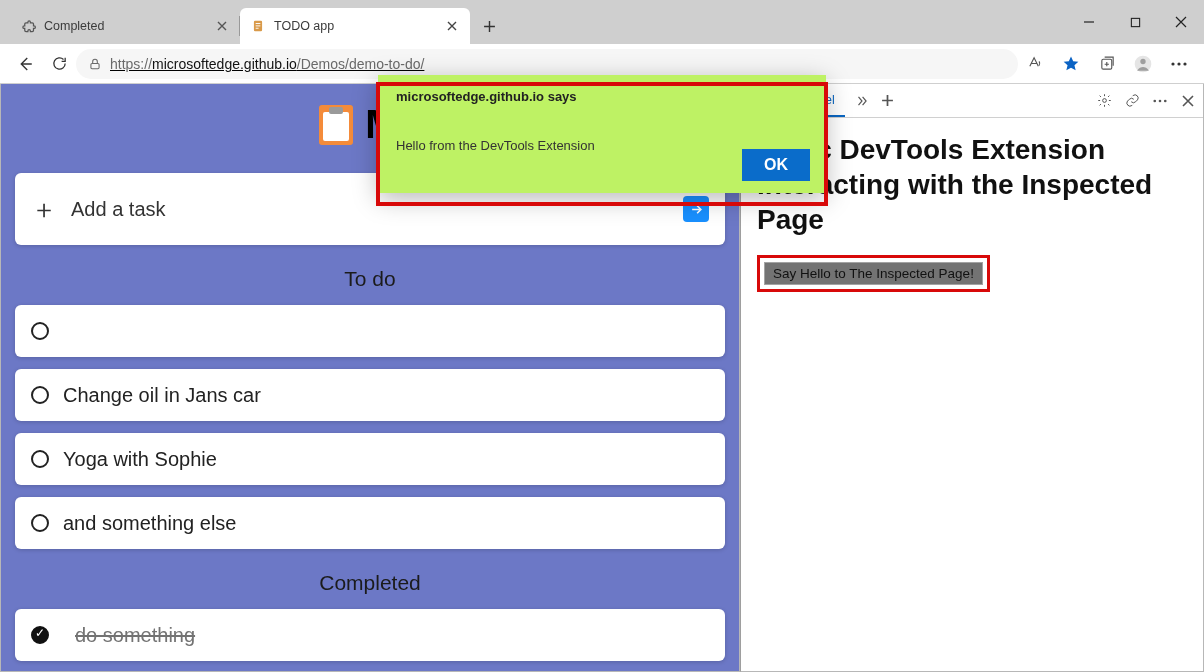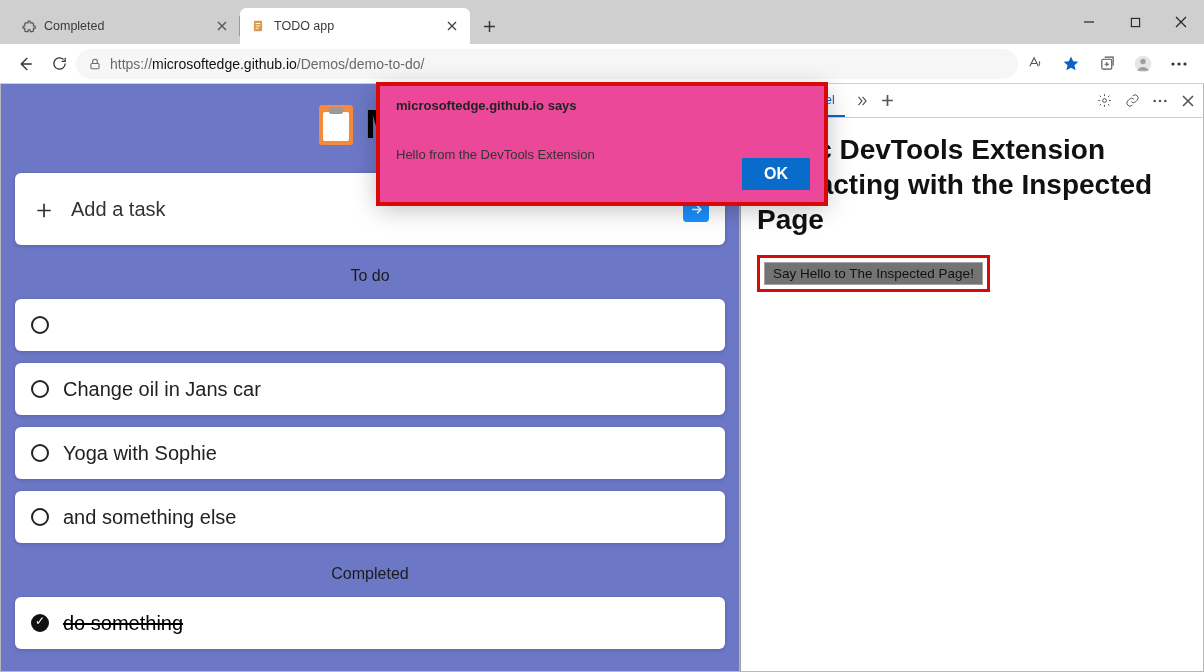--- a/index.html
+++ b/index.html
@@ -19,21 +19,21 @@
   .tab .tab-sep { position:absolute; right:0; top:8px; bottom:8px; width:1px; background:#999; }
   .tab .fav { width:16px; height:16px; display:flex; align-items:center; justify-content:center; }
   .tab .tab-title { flex:1; white-space:nowrap; overflow:hidden; text-overflow:ellipsis; }
   .tab .tab-close { width:16px; height:16px; color:#555; display:flex; align-items:center; justify-content:center; border-radius:3px; }
   .new-tab { width:30px; height:30px; display:flex; align-items:center; justify-content:center; color:#333; margin-left:4px; margin-bottom:3px; }
 
   .win-controls { display:flex; height:44px; }
   .win-btn { width:46px; display:flex; align-items:center; justify-content:center; color:#222; }
 
   
-  .addrbar { height:40px; background:#ffffff; border-bottom:1px solid #cfcfcf; display:flex; align-items:center; padding:0 8px; gap:0; }
+  .addrbar { height:40px; background:#ffffff; border-bottom:1px solid #cfcfcf; display:flex; align-items:center; padding:0 8px; gap:0;text-decoration:underline; }
   .ico-btn { width:34px; height:32px; display:flex; align-items:center; justify-content:center; color:#444; border-radius:4px; }
   .addr-field { flex:1; height:30px; background:#f6f6f6; border-radius:15px; display:flex; align-items:center; padding:0 12px; gap:8px; font-size:14px; color:#6a6a6a; }
   .addr-field .host { color:#111; }
   .addr-right { display:flex; align-items:center; gap:2px; }
   .star-filled { color:#0b63c4; }
 
   
   .content { display:flex; height:calc(672px - 44px - 40px); }
 
   
@@ -47,27 +47,27 @@
   .clip-icon { width:34px; height:40px; background:#f48b3a; border-radius:3px; position:relative; }
   .clip-icon::before { content:""; position:absolute; top:7px; left:4px; right:4px; bottom:4px; background:#fff; border-radius:2px; }
   .clip-icon::after { content:""; position:absolute; top:2px; left:10px; width:14px; height:7px; background:#9a9a9a; border-radius:2px; }
   .page-title { font-size:40px; font-weight:800; color:#000; }
 
   .card { background:#fff; border-radius:6px; margin-bottom:12px; padding:0 16px; display:flex; align-items:center; box-shadow:0 1px 4px rgba(0,0,0,0.18); }
   .add-row { height:72px; font-size:20px; color:#333; }
   .add-row .plus { font-size:26px; margin-right:14px; color:#333; }
   .add-row .go { margin-left:auto; width:26px; height:26px; background:#1990ff; border-radius:4px; color:#fff; display:flex; align-items:center; justify-content:center; font-size:16px; }
 
-  .section-heading { text-align:center; color:#1b1b1b; font-size:16px; margin:22px 0 14px; }
+  .section-heading { text-align:center; color:#1b1b1b; font-size:21px; margin:22px 0 14px; }
 
   .task { height:52px; font-size:20px; color:#222; }
   .task .radio { width:18px; height:18px; border:2.3px solid #222; border-radius:50%; margin-right:14px; flex:0 0 auto; }
   .task.completed .radio { background:#111; border-color:#111; position:relative; }
   .task.completed .radio::after { content:"✓"; color:#fff; font-size:12px; position:absolute; left:2px; top:-2px; }
-  .task.completed .task-text { text-decoration:line-through; color:#000000; }
+  .task.completed .task-text { text-decoration:line-through; color:#737373;margin-left:12px; }
 
   
   .devtools { flex:1; height:100%; background:#ffffff; border:1px solid #b7b7b7; border-left:1px solid #9e9e9e; border-top:none; display:flex; flex-direction:column; }
   .dt-tabs { height:34px; border-bottom:1px solid #d0d0d0; display:flex; align-items:center; padding:0 6px; gap:6px; font-size:12.5px; color:#444; }
   .dt-tab { padding:0 10px; height:100%; display:flex; align-items:center; }
   .dt-tab.active { color:#0a66c2; border-bottom:2.5px solid #0a66c2; }
   .dt-tab-strip-left { display:flex; align-items:center; height:100%; }
   .dt-tab-strip-right { margin-left:auto; display:flex; align-items:center; gap:10px; }
   .dt-ico { width:18px; height:18px; display:flex; align-items:center; justify-content:center; color:#555; }
 
@@ -76,22 +76,22 @@
   .dt-button-wrap { display:inline-block; border:3px solid #d80909; padding:4px; }
   .dt-button { font-size:13.5px; padding:3px 8px; background:#737373; border:1px solid #a3a3a3; color:#111; }
 
   
   .alert-overlay {
     position:absolute; top:82px; left:376px; width:452px; height:124px;
     border:4px solid #d80909; background:transparent; z-index:50;
     pointer-events:none;
   }
   .alert-box {
-    position:absolute; top:84px; left:378px; width:448px; height:118px;
-    background:#ec4899; z-index:49;
+    position:absolute; top:75px; left:378px; width:448px; height:118px;
+    background:#bef264; z-index:49;
     box-shadow:0 6px 24px rgba(0,0,0,0.28);
     padding:14px 18px;
     font-size:13px; color:#222;
   }
   .alert-box .alert-title { font-weight:700; margin-bottom:10px; }
   .alert-box .alert-msg { color:#333;margin-top:34px; }
   .alert-box .alert-ok {
     position:absolute; right:16px; bottom:12px;
     background:#0a6cca; color:#fff; border:none; padding:7px 22px; font-size:16px; font-weight:600;
   }

